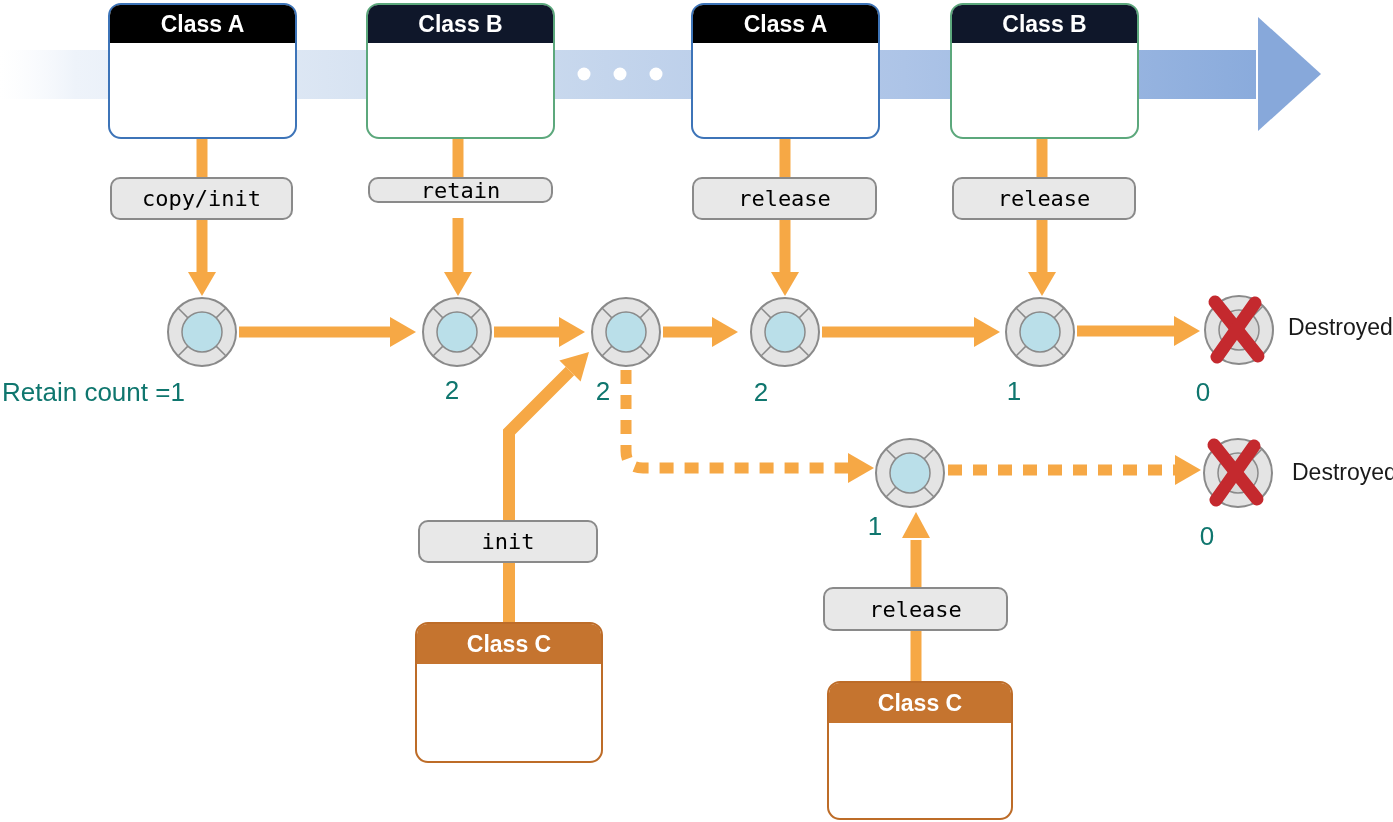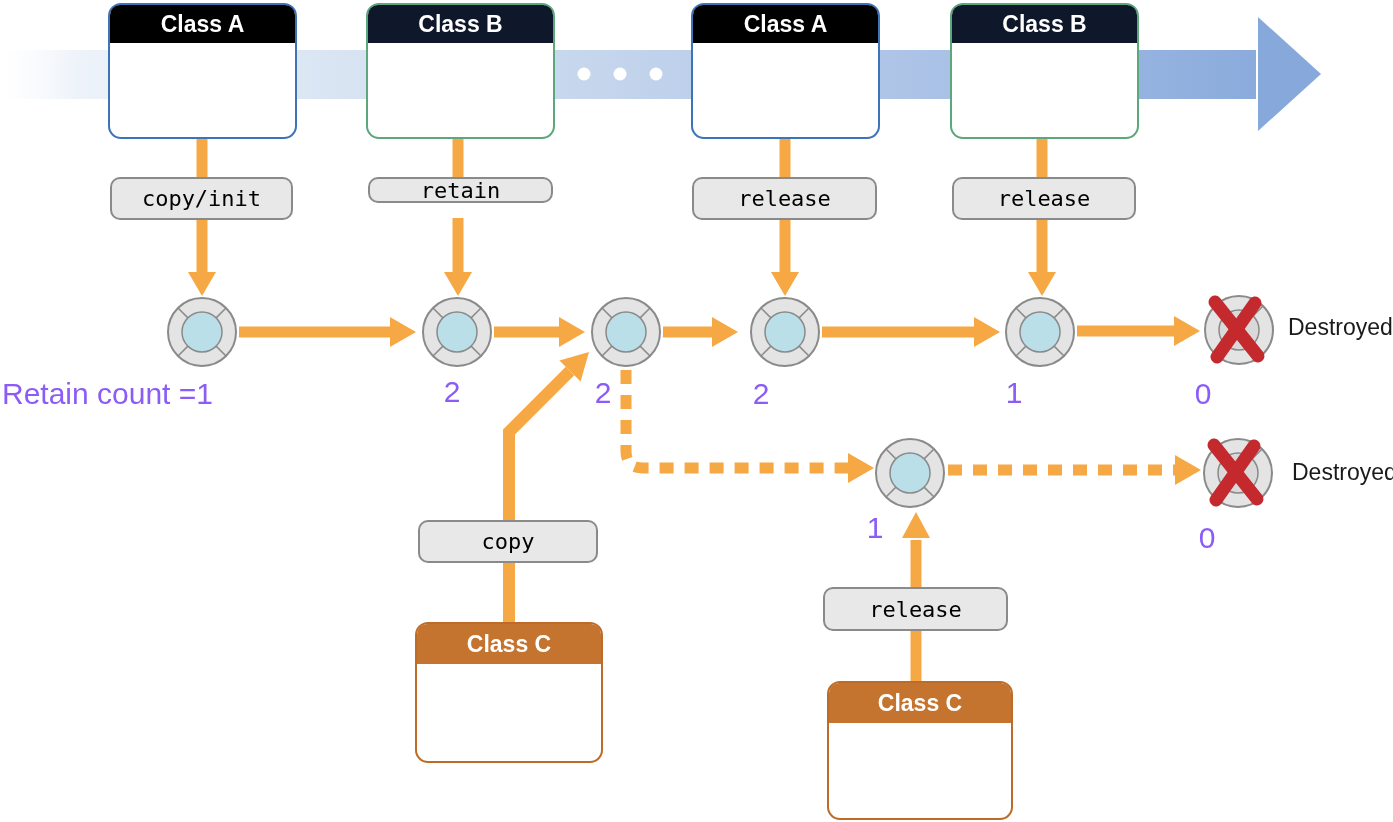--- a/index.html
+++ b/index.html
@@ -14,21 +14,21 @@
   .box .hdr{height:38px;border-radius:10px 10px 0 0;color:#fff;
     font-weight:bold;font-size:23px;display:flex;align-items:center;justify-content:center;}
   .box.blue{border-color:#3d74b8}.box.blue .hdr{background:#000000}
   .box.green{border-color:#5ca87c}.box.green .hdr{background:#0f172a}
   .box.brown{border-color:#bd6c28}.box.brown .hdr{background:#c5742f;height:40px}
 
   .pill{position:absolute;background:#e8e8e8;border:2px solid #8a8a8a;border-radius:10px;
     box-sizing:border-box;display:flex;align-items:center;justify-content:center;
     font-family:"DejaVu Sans Mono","Liberation Mono",monospace;font-size:22px;color:#000;}
 
-  .count{position:absolute;font-size:30px;color:#8b5cf6;transform:translateX(-50%);white-space:nowrap;}
+  .count{position:absolute;font-size:26px;color:#0f766e;transform:translateX(-50%);white-space:nowrap;}
   .count.left{transform:none;}
   .dlabel{position:absolute;font-size:23px;color:#1a1a1a;white-space:nowrap;}
 </style>
 </head>
 <body>
 
 <div class="canvas">
 
   <svg class="layer z1" width="1393" height="822" viewBox="0 0 1393 822">
     <defs>
@@ -227,21 +227,21 @@
         <line x1="-24" y1="-28" x2="19" y2="26"></line>
         <line x1="16" y1="-27" x2="-22" y2="27"></line>
       </g>
     </g>
   </svg>
 
   <div class="pill z4" style="left:110px;top:177px;width:183px;height:43px;">copy/init</div>
   <div class="pill z4" style="left:368px;top:177px;width:185px;height:26px;">retain</div>
   <div class="pill z4" style="left:692px;top:177px;width:185px;height:43px;">release</div>
   <div class="pill z4" style="left:952px;top:177px;width:184px;height:43px;">release</div>
-  <div class="pill z4" style="left:418px;top:520px;width:180px;height:43px;">copy</div>
+  <div class="pill z4" style="left:418px;top:520px;width:180px;height:43px;">init</div>
   <div class="pill z4" style="left:823px;top:587px;width:185px;height:44px;">release</div>
 
   <div class="count left z5" style="left:2px;top:377px;">Retain count =1</div>
   <div class="count z5" style="left:452px;top:375px;">2</div>
   <div class="count z5" style="left:603px;top:376px;">2</div>
   <div class="count z5" style="left:761px;top:377px;">2</div>
   <div class="count z5" style="left:1014px;top:376px;">1</div>
   <div class="count z5" style="left:1203px;top:377px;">0</div>
   <div class="count z5" style="left:875px;top:511px;">1</div>
   <div class="count z5" style="left:1207px;top:521px;">0</div>

